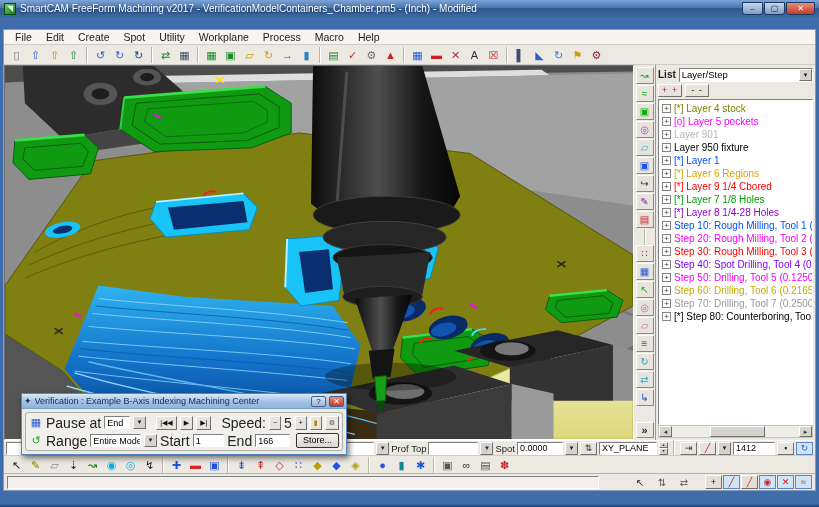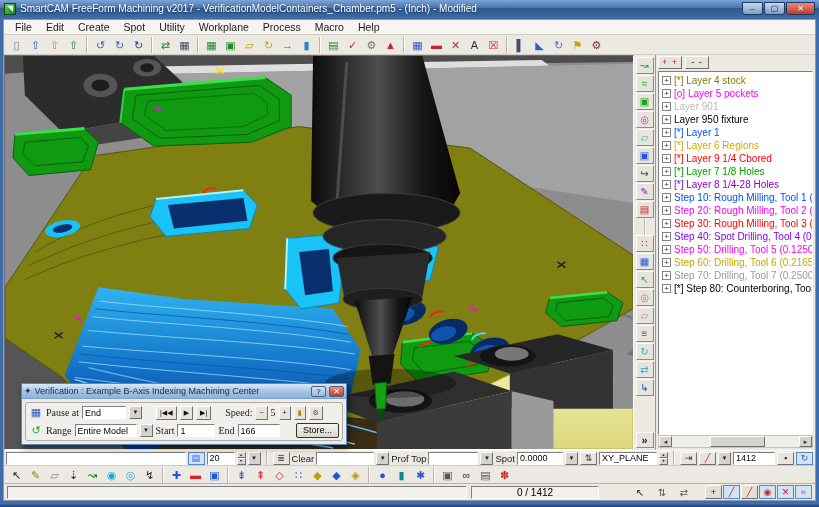--- a/index.html
+++ b/index.html
@@ -6,21 +6,21 @@
   *{box-sizing:border-box;}
   .window{position:relative;width:819px;height:507px;background:#3f6cab;display:flex;flex-direction:column;overflow:hidden;}
   
   .titlebar{height:17px;background:linear-gradient(180deg,#7da4d8 0%,#4a76ae 45%,#2f5a92 50%,#3c68a0 100%);display:flex;align-items:center;padding:0 4px;gap:4px;flex:none;}
   .app-icon{width:12px;height:12px;background:linear-gradient(135deg,#63d063,#0f7a1f);border:1px solid #0a4a12;color:#eaffea;font-size:8px;line-height:10px;text-align:center;flex:none;}
   .title-text{color:#fff;font-size:10px;text-shadow:0 1px 2px #12305c;white-space:nowrap;overflow:hidden;flex:1;}
   .winbtns{display:flex;gap:1px;flex:none;}
   .winbtn{width:21px;height:13px;border:1px solid #1d3a66;border-radius:0 0 3px 3px;background:linear-gradient(#c8d8ec,#7e9cc4);color:#123;font-size:8px;line-height:11px;text-align:center;}
   .winbtn.close{background:linear-gradient(#e98c7a,#c23b28);color:#fff;width:29px;}
   
-  .frame{flex:1;margin:2px 3px;display:flex;flex-direction:column;min-height:0;background:#ece9e2;border:1px solid #8d9bb0;}
+  .frame{flex:1;margin:12px 3px;display:flex;flex-direction:column;min-height:0;background:#ece9e2;border:1px solid #8d9bb0;}
   .bottom-edge{height:4px;background:linear-gradient(#4a76b4,#1c3e74);flex:none;}
   
   .menubar{height:15px;background:#f7f5f1;border-bottom:1px solid #cfccc4;display:flex;align-items:center;padding-left:4px;flex:none;}
   .menu-item{font-size:10.5px;color:#222;padding:0 7px;}
   
   .toolbar{height:20px;background:#ece9e2;border-bottom:1px solid #cfccc4;display:flex;align-items:center;padding:0 3px;flex:none;}
   .tbtn{width:19px;height:17px;font-size:11px;line-height:16px;text-align:center;border:1px solid transparent;flex:none;cursor:default;}
   .tsep{width:2px;height:16px;border-left:1px solid #b7b4ac;border-right:1px solid #fff;margin:0 3px;flex:none;}
   
   .main{flex:1;display:flex;min-height:0;}
@@ -52,21 +52,21 @@
   .vdialog{position:absolute;left:16px;top:327px;width:326px;background:#eceae4;border:1px solid #5a86c0;box-shadow:2px 3px 6px rgba(0,0,0,.55);font-size:10px;}
   .vd-title{height:15px;background:linear-gradient(#d9e8f8,#a3c2e4 55%,#8fb4da);display:flex;align-items:center;gap:3px;padding:0 2px;border-bottom:1px solid #7aa2cc;}
   .vd-title-icon{color:#223355;font-size:9px;flex:none;}
   .vd-title-text{flex:1;font-size:9px;color:#15ood;color:#152c4e;white-space:nowrap;overflow:hidden;}
   .vd-tbtn{width:15px;height:11px;border:1px solid #48618c;border-radius:2px;background:linear-gradient(#d5e2f2,#9db8d8);font-size:8px;line-height:9px;text-align:center;color:#123;flex:none;}
   .vd-tbtn.close{background:linear-gradient(#ea8d7b,#c03a27);color:#fff;}
   .vd-body{padding:3px;}
   .vd-frame{border:1px solid #b0ada5;border-radius:3px;background:#f1efeb;padding:2px 3px;display:flex;flex-direction:column;gap:3px;}
   .vd-row{display:flex;align-items:center;gap:3px;height:15px;}
   .vd-icon{width:14px;text-align:center;font-size:11px;flex:none;}
-  .vd-lbl{font-size:10px;color:#222;white-space:nowrap;font-family:Liberation Serif, serif;}
+  .vd-lbl{font-size:14px;color:#222;white-space:nowrap;}
   .field{height:13px;background:#fff;border:1px solid;border-color:#808080 #fff #fff #808080;font-size:9px;padding:0 2px;display:flex;align-items:center;white-space:nowrap;overflow:hidden;}
   .drop{width:13px;height:13px;background:#d6d3ce;border:1px solid;border-color:#fff #707070 #707070 #fff;font-size:6px;line-height:11px;text-align:center;color:#222;flex:none;}
   .pbtn{height:14px;border:1px solid;border-color:#fff #707070 #707070 #fff;background:#e7e4dd;font-size:7px;line-height:12px;text-align:center;padding:0 3px;flex:none;color:#111;}
   .push{height:15px;border:1px solid #333;border-radius:2px;background:linear-gradient(#f5f3ef,#d9d6cf);font-size:9px;line-height:13px;text-align:center;padding:0 6px;flex:none;}
   
   .bar1{height:15px;background:#ece9e2;border-top:1px solid #fff;display:flex;align-items:center;gap:2px;padding:0 2px;font-size:9.5px;flex:none;}
   .bar1 .lbl{color:#222;white-space:nowrap;}
   .ibtn{width:17px;height:13px;border:1px solid;border-color:#fff #707070 #707070 #fff;background:#e7e4dd;font-size:9px;line-height:11px;text-align:center;flex:none;}
   .ibtn.active{background:#cfe4f7;border-color:#5b87c5;}
   .spin{width:9px;height:13px;display:flex;flex-direction:column;flex:none;}
@@ -395,20 +395,27 @@
             <span class="sbtn" style="color: rgb(204, 102, 153);">▱</span>
             <span class="sbtn" style="color: rgb(34, 85, 221);">≡</span>
             <span class="sbtn" style="color: rgb(34, 170, 204);">↻</span>
             <span class="sbtn" style="color: rgb(34, 170, 204);">⇄</span>
             <span class="sbtn" style="color: rgb(34, 85, 221);">↳</span>
           </span>
         <span class="side-more">»</span>
       </div>
 
       <div class="right-panel">
+        <div class="rp-row1">
+          <span class="rp-label">List</span>
+          <span class="combo">
+            <span class="combo-val">Layer/Step</span>
+            <span class="combo-arrow">▼</span>
+          </span>
+        </div>
         <div class="rp-row2">
           <span class="mini-btn" style="color:#cc2222">+ +</span>
           <span class="mini-btn">- -</span>
         </div>
         <div class="tree">
             <div class="titem">
               <span class="expander">+</span>
               <span class="tlabel" style="color: rgb(127, 127, 0);">[*] Layer 4 stock</span>
             </div>
             <div class="titem">
@@ -548,21 +555,20 @@
         <span class="tbtn" style="color: rgb(34, 85, 221);">✱</span>
         <span class="tsep"></span>
         <span class="tbtn" style="color: rgb(85, 85, 85);">▣</span>
         <span class="tbtn" style="color: rgb(51, 51, 51);">∞</span>
         <span class="tbtn" style="color: rgb(85, 85, 85);">▤</span>
         <span class="tbtn" style="color: rgb(204, 34, 34);">✽</span>
       </div>
 
     <div class="statusbar">
       <span class="spanel" style="flex:1"></span>
-      <span class="spanel" style="width:128px">0 / 1412</span>
       <span style="width:26px"></span>
       <span style="display:flex;gap:8px;">
           <span class="flaticon" style="color: rgb(17, 17, 17);">↖</span>
           <span class="flaticon" style="color: rgb(85, 85, 85);">⇅</span>
           <span class="flaticon" style="color: rgb(85, 85, 85);">⇄</span>
         </span>
       <span style="width:6px"></span>
       <span style="display:flex;gap:1px;">
           <span class="stbtn" style="color: rgb(34, 34, 34);">+</span>
           <span class="stbtn active" style="color: rgb(204, 34, 34);">╱</span>

